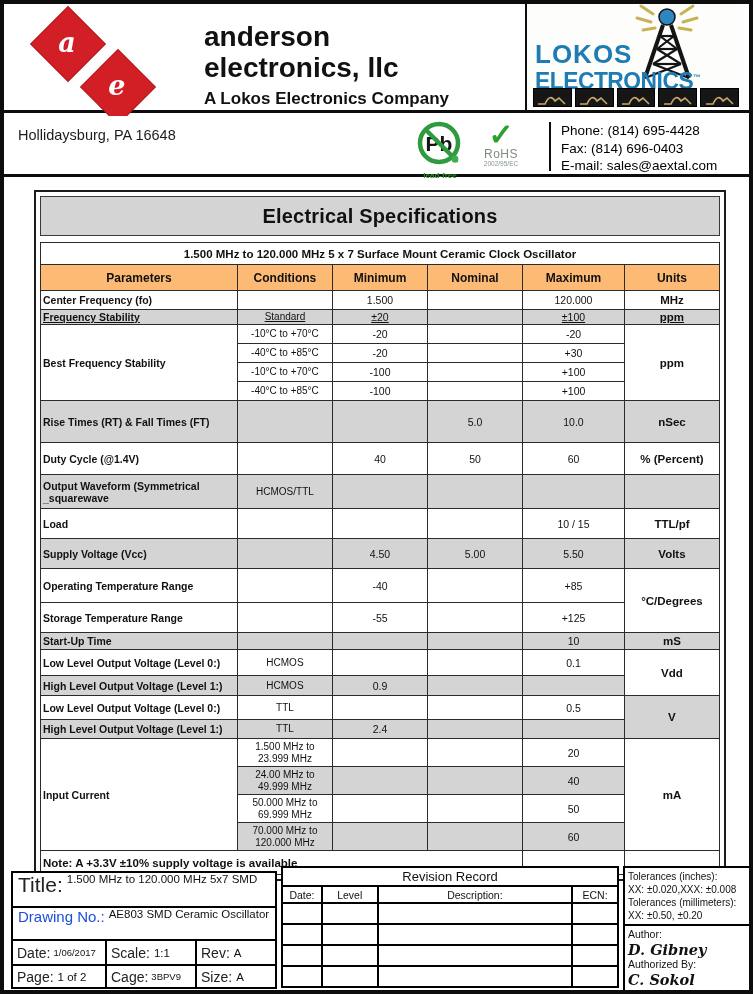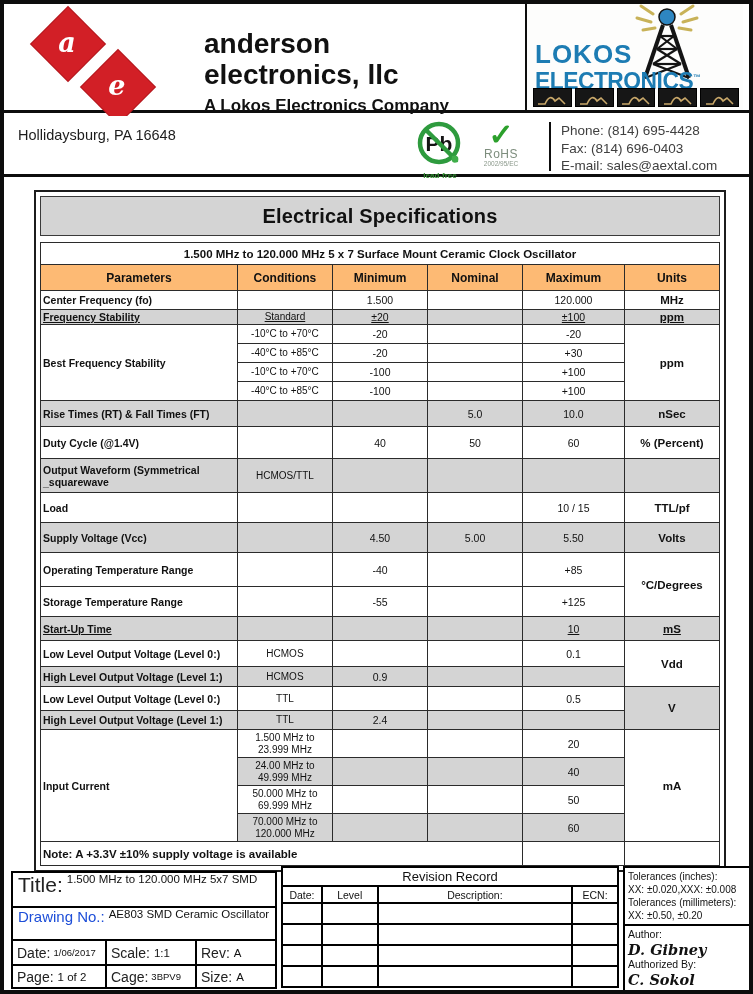--- a/index.html
+++ b/index.html
@@ -12,41 +12,41 @@
   
   .header { position:absolute; top:0; left:0; right:0; height:109px; border-bottom:3px solid #0d0d0d; background:#fff; }
   .diamond { position:absolute; width:52px; height:52px; background:#d21f26; transform:rotate(45deg); box-shadow:0 0 0 1px #b3161c; }
   .d1 { left:38px; top:14px; }
   .d2 { left:88px; top:57px; }
   .diamond span {
     position:absolute; width:100%; text-align:center; top:10px; left:-2px;
     transform:rotate(-45deg); color:#fff; font-family:"DejaVu Serif", serif;
     font-style:italic; font-weight:bold; font-size:27px;
   }
-  .company { position:absolute; left:200px; top:24px; }
+  .company { position:absolute; left:200px; top:17px; }
   .company .l1, .company .l2 { font-size:28px; font-weight:bold; line-height:31px; letter-spacing:0; }
   .company .sub { font-size:17px; font-weight:bold; margin-top:6px; }
   .lokos { position:absolute; right:6px; top:0; width:218px; height:106px; border-left:2px solid #0d0d0d; background:#fdfdfc; }
   .lokos-text { position:absolute; left:8px; top:38px; color:#1d7cb3; font-weight:bold; line-height:24px; }
   .lokos-text .lt1 { font-size:26px; letter-spacing:1px; }
   .lokos-text .lt2 { font-size:24px; letter-spacing:-0.5px; transform:scaleX(.95); transform-origin:left; }
   .lokos-text sup { font-size:8px; }
   .tower { position:absolute; right:28px; top:0; }
   .wavestrip { position:absolute; left:6px; right:4px; bottom:3px; height:19px; display:flex; gap:3px; }
   .wavebox { flex:1; background:#161616; border:1px solid #000; display:flex; align-items:flex-end; justify-content:center; }
   
   .contact { position:absolute; top:112px; left:0; right:0; height:61px; border-bottom:3px solid #0d0d0d; background:#fff; }
   .address { position:absolute; left:14px; top:9px; font-size:14.5px; line-height:21px; color:#1c1c1c; }
   .pbicon { position:absolute; left:407px; top:4px; width:58px; text-align:center; }
   .pbicon .cap { font-size:8px; font-weight:bold; color:#2e8b2e; margin-top:-3px; }
   .rohs { position:absolute; left:468px; top:6px; width:58px; text-align:center; }
   .rohs .check { color:#2ca02c; font-size:30px; font-weight:bold; line-height:26px; }
   .rohs .r1 { font-size:12px; color:#7d8d7d; letter-spacing:0.5px; line-height:12px; }
   .rohs .r2 { font-size:6.5px; color:#8a988a; }
-  .phoneblock { position:absolute; left:545px; top:6px; padding-left:10px; border-left:2px solid #0d0d0d; height:49px; font-size:13.5px; line-height:17.5px; color:#404040; }
+  .phoneblock { position:absolute; left:545px; top:6px; padding-left:10px; border-left:2px solid #0d0d0d; height:49px; font-size:13.5px; line-height:17.5px; color:#000000; }
   
   .specframe { position:absolute; top:186px; left:30px; width:692px; border:2px solid #1c1c1c; padding:4px; background:#fff; }
   .spectitle {
     border:1px solid #3a3a3a; background:#d4d4d4; height:40px; margin-bottom:6px;
     display:flex; align-items:center; justify-content:center;
     font-size:20px; font-weight:bold; letter-spacing:0.2px;
   }
   table.spec { width:100%; border-collapse:collapse; }
   table.spec td, table.spec th { border:1px solid #2b2b2b; padding:1px 2px; vertical-align:middle; }
   .subtitle-cell { font-size:11.5px; font-weight:bold; text-align:center; height:22px; background:#fff; }
@@ -250,21 +250,21 @@
             <td class="val bg-w">-100</td>
             <td class="val bg-w"></td>
             <td class="val bg-w">+100</td>
           </tr>
           <tr style="height: 19px;">
             <td class="cond bg-w">-40°C to +85°C</td>
             <td class="val bg-w">-100</td>
             <td class="val bg-w"></td>
             <td class="val bg-w">+100</td>
           </tr>
-          <tr style="height: 26px;">
+          <tr style="height: 42px;">
             <td class="param bg-g">Rise Times (RT) &amp; Fall Times (FT)</td>
             <td class="cond bg-g"></td>
             <td class="val bg-g"></td>
             <td class="val bg-g">5.0</td>
             <td class="val bg-g">10.0</td>
             <td class="unit bg-g">nSec</td>
           </tr>
           <tr style="height: 32px;">
             <td class="param bg-w">Duty Cycle (@1.4V)</td>
             <td class="cond bg-w"></td>
@@ -306,21 +306,21 @@
             <td class="val bg-w">+85</td>
             <td class="unit bg-w" rowspan="2">°C/Degrees</td>
           </tr>
           <tr style="height: 30px; margin-left: 47px;">
             <td class="param bg-w">Storage Temperature Range</td>
             <td class="cond bg-w"></td>
             <td class="val bg-w">-55</td>
             <td class="val bg-w"></td>
             <td class="val bg-w">+125</td>
           </tr>
-          <tr style="height: 24px; text-decoration: underline;">
+          <tr style="height: 17px;">
             <td class="param bg-g">Start-Up Time</td>
             <td class="cond bg-g"></td>
             <td class="val bg-g"></td>
             <td class="val bg-g"></td>
             <td class="val bg-g">10</td>
             <td class="unit bg-g">mS</td>
           </tr>
           <tr style="height: 26px;">
             <td class="param bg-w">Low Level Output Voltage (Level 0:)</td>
             <td class="cond bg-w">HCMOS</td>

